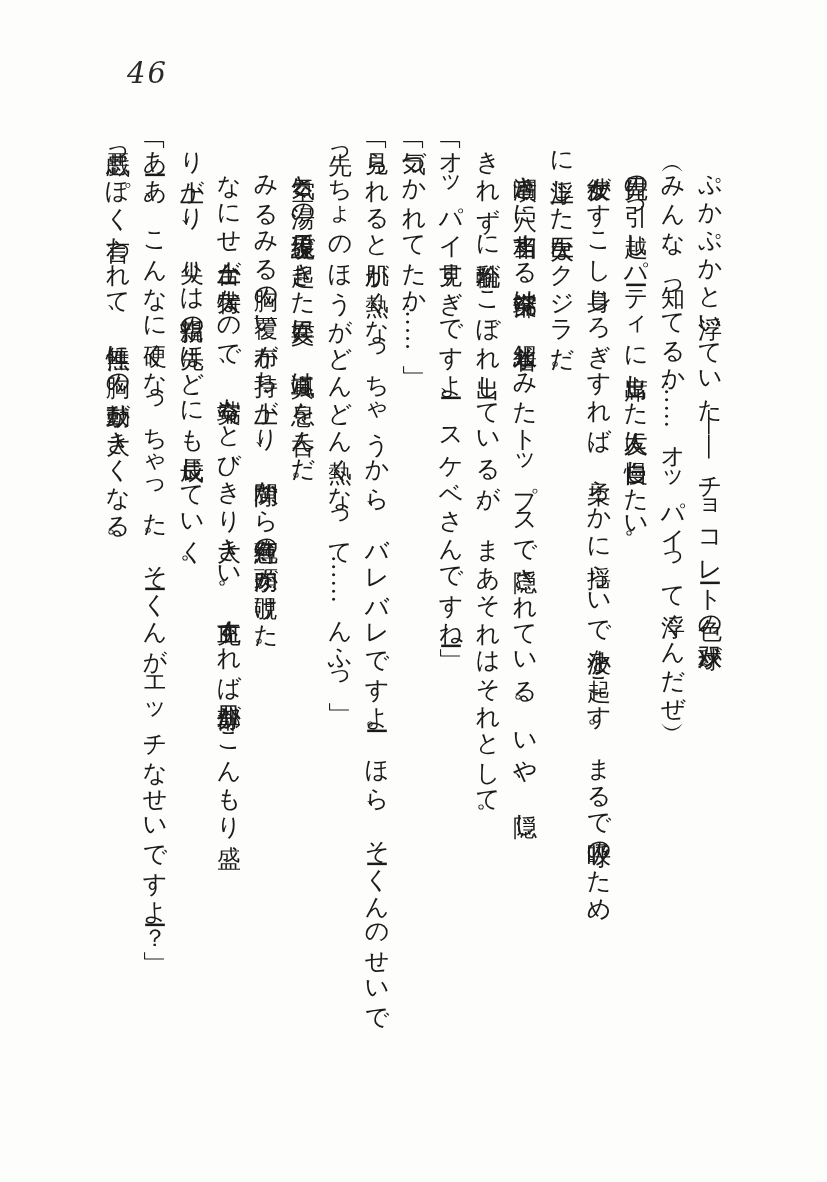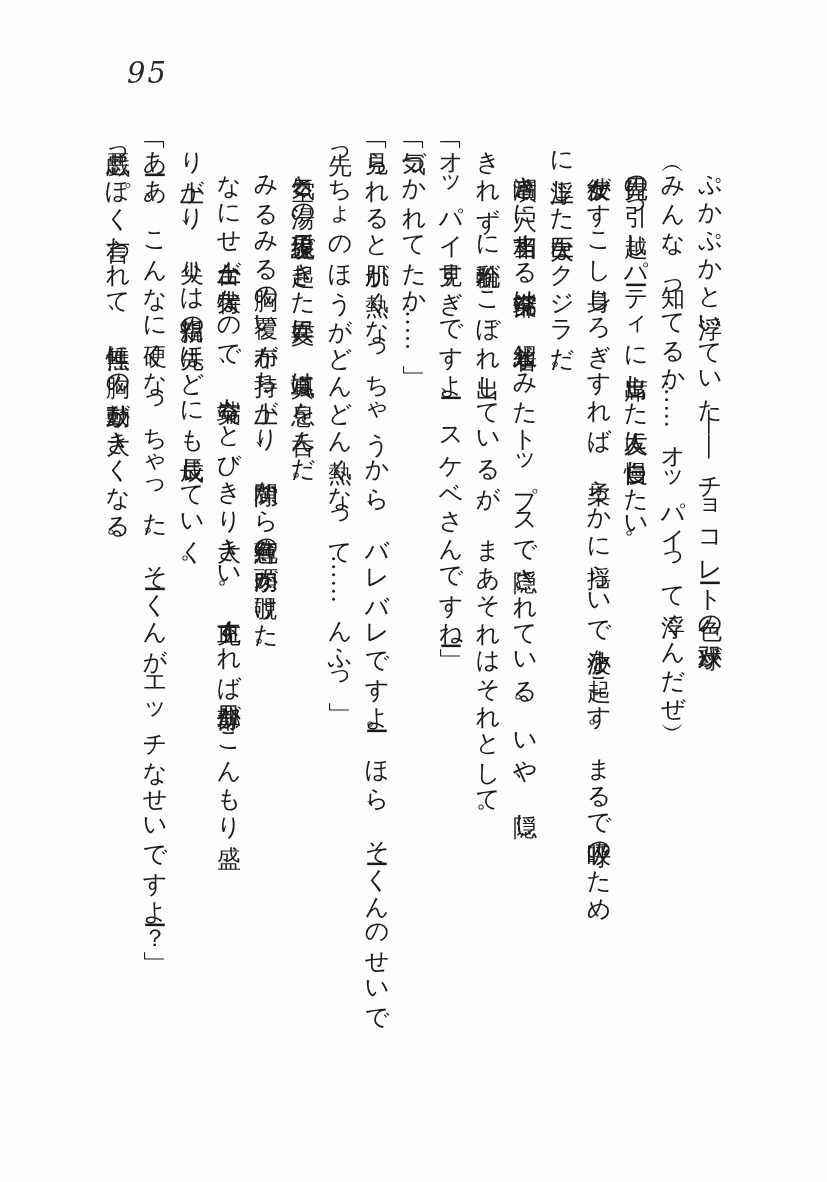--- a/index.html
+++ b/index.html
@@ -43,21 +43,21 @@
     color: #1b1b1b;
     white-space: nowrap;
     text-align: start;
   }
 </style>
 </head>
 <body>
 
 <div class="page">
 
-  <div class="page-number">95</div>
+  <div class="page-number">46</div>
 
   <div class="text-block">
     <div class="vcol">　ぷかぷかと浮いていた――チョコレート色の双球が。</div>
     <div class="vcol">　（みんな、知ってるか……オッパイって浮くんだぜ）</div>
     <div class="vcol">　先日の引っ越しパーティに出席した友人に自慢したい。</div>
     <div class="vcol">　彼女がすこし身じろぎすれば、柔らかに揺らいで小波を起こす。まるで呼吸のため</div>
     <div class="vcol">に浮上した巨大なクジラだ。</div>
     <div class="vcol">　潮噴き穴に相当する突端部は、紐水着じみたトップスで隠されている。いや、隠し</div>
     <div class="vcol">きれずに乳輪がこぼれ出しているが、まあそれはそれとして。</div>
     <div class="vcol">「オッパイ見すぎですよー、スケベさんですねー」</div>

